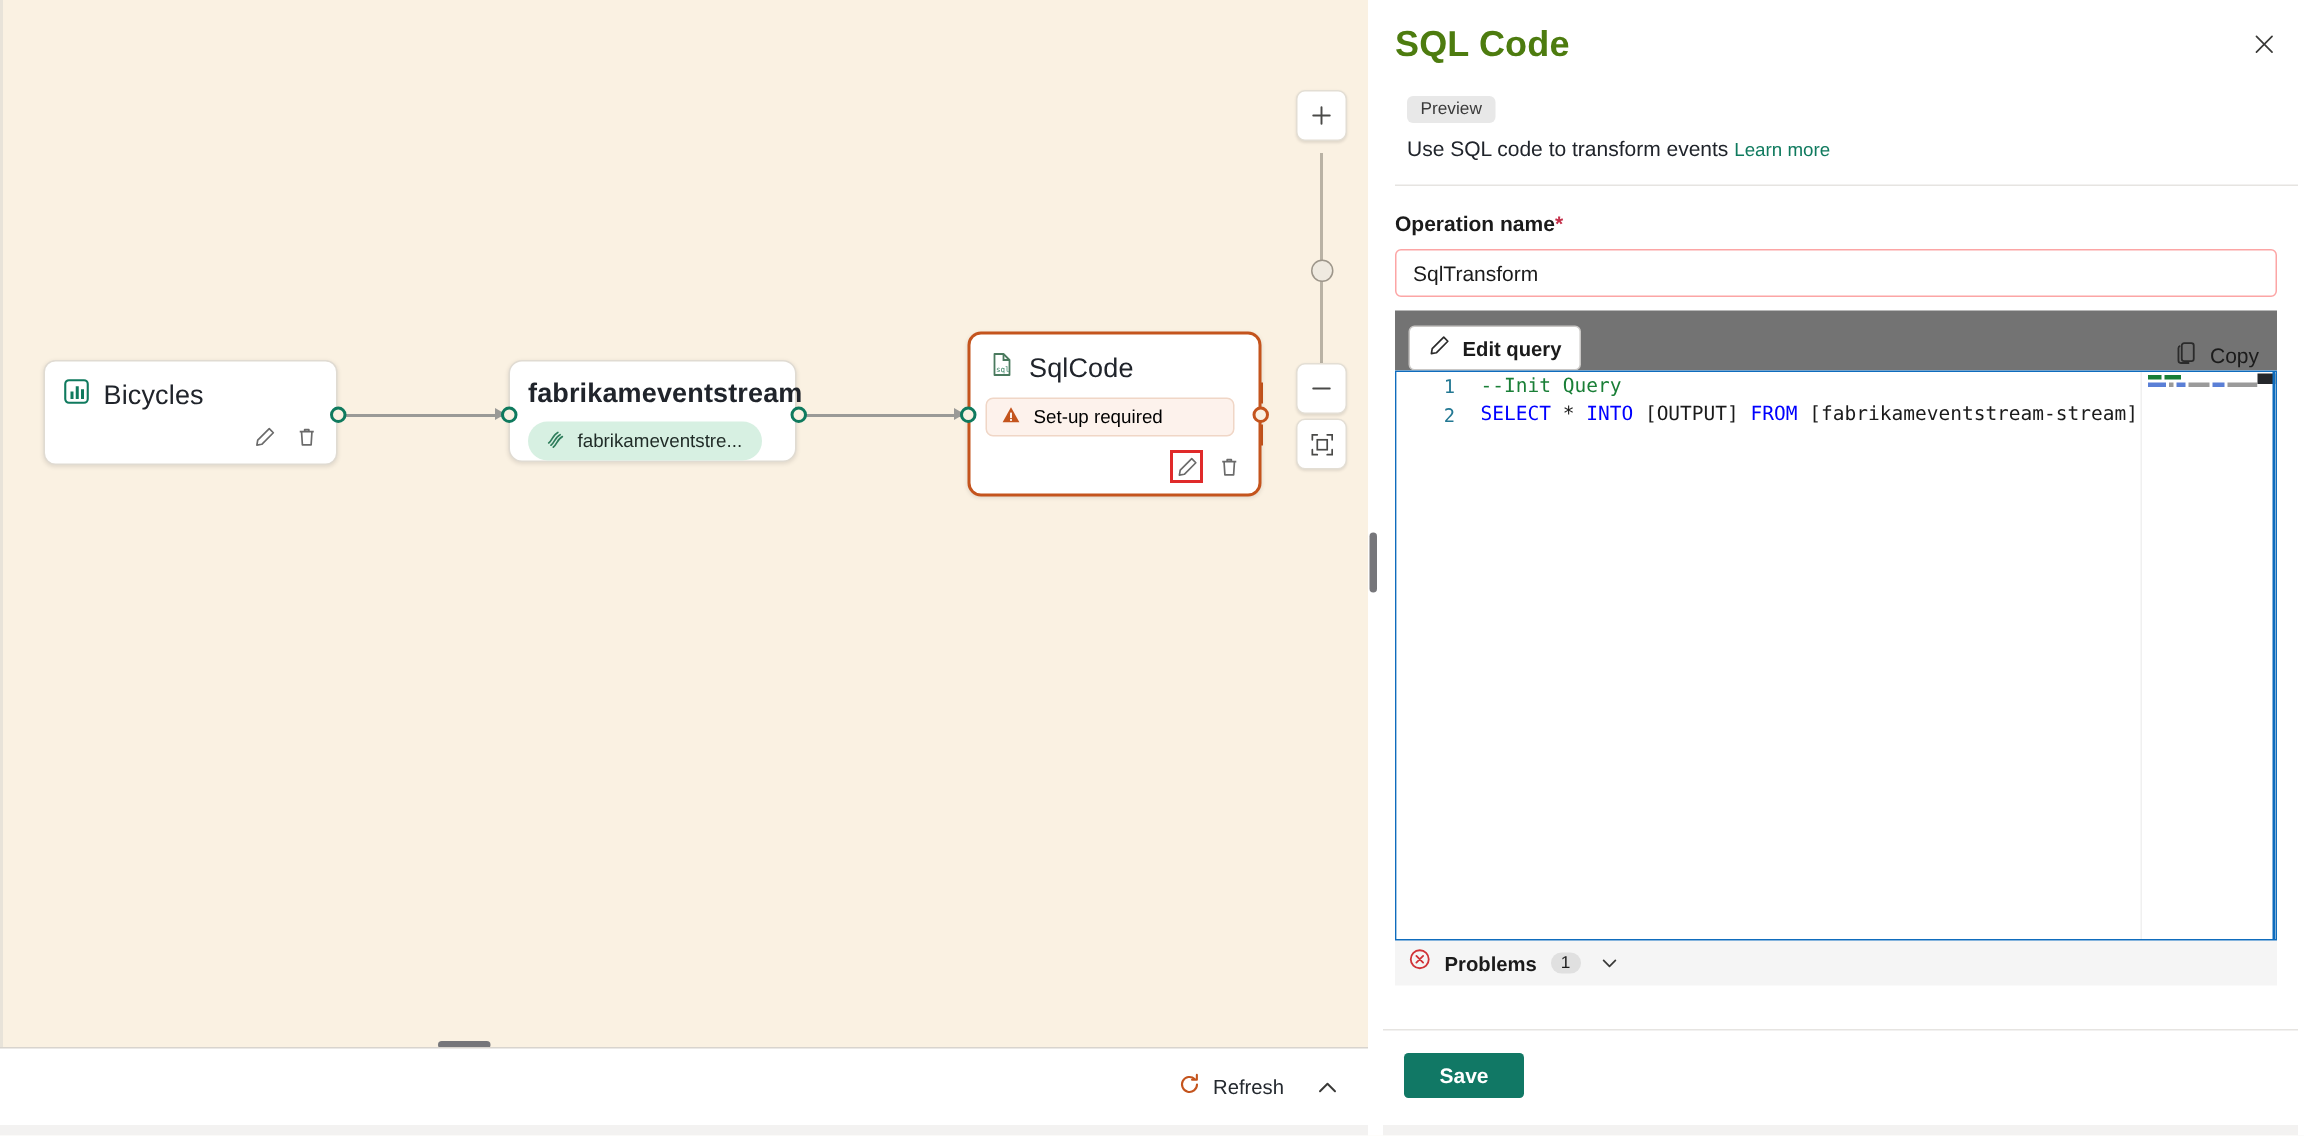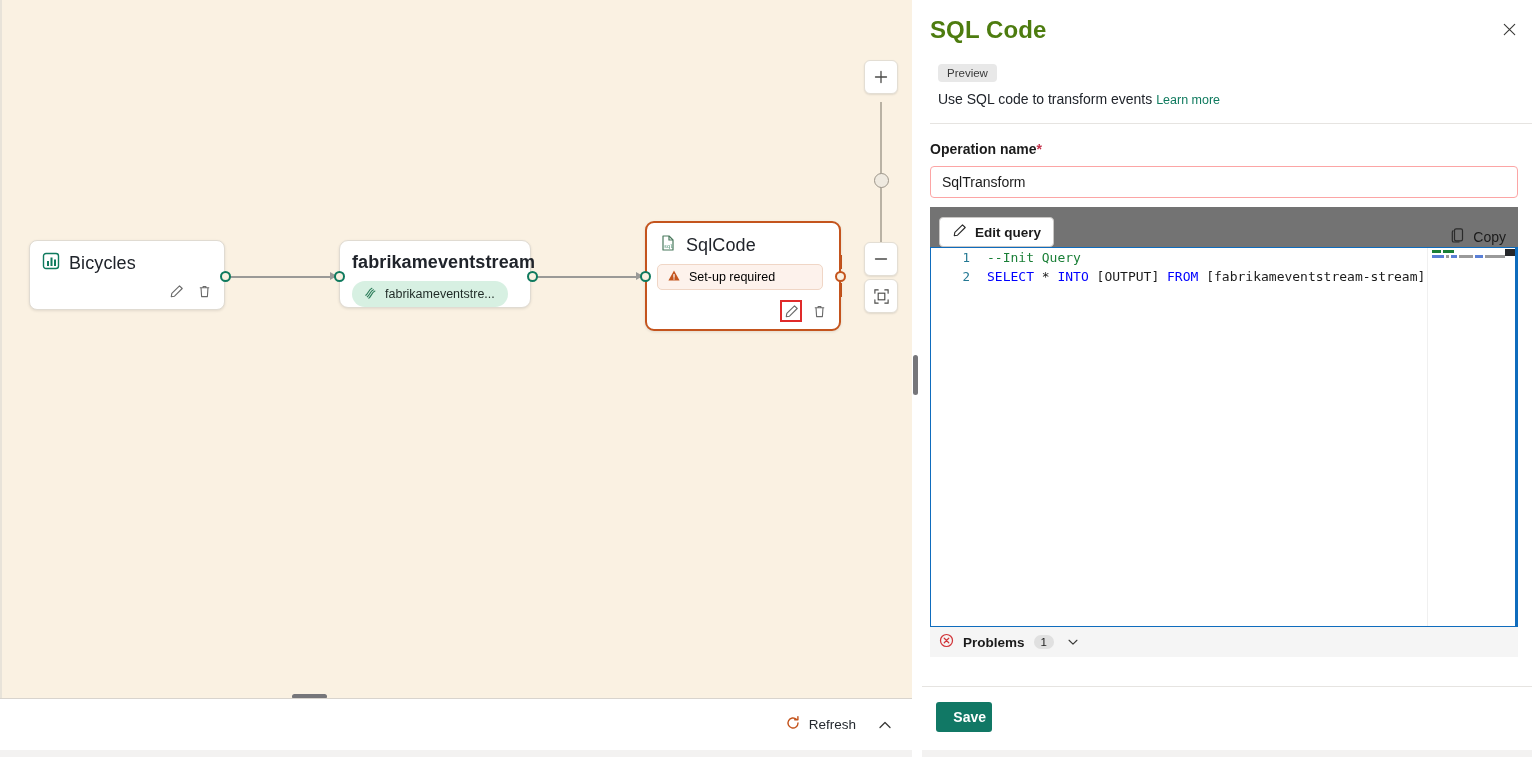--- a/index.html
+++ b/index.html
@@ -249,26 +249,25 @@
     border-radius: 9px; padding: 1px 7px; min-width: 19px; text-align: center;
   }
   #problems-chevron { width: 20px; height: 20px; display:flex; align-items:center; justify-content:center; cursor:pointer; }
 
   
   #panel-footer-divider {
     position: absolute; left: 0; top: 686px; width: 614px; height: 1px; background: #e6e4e1;
   }
   #save-button {
     position: absolute; left: 14px; top: 702px;
-    width: 56px; height: 30px;
+    width: 80px; height: 30px;
     background: #117865; color: #ffffff;
     border: none; border-radius: 3px;
     font-size: 14px; font-weight: bold; cursor: pointer;
     font-family: "Liberation Sans", sans-serif;
-    text-align: right;
   }
   #panel-bottom-strip {
     position: absolute; left: 0; top: 750px; width: 614px; height: 7px; background: #f3f2f1;
   }
 
   
   #page-scrollbar {
     position: absolute; right: 0; top: 0; width: 4px; height: 757px; background: #ffffff;
   }
 </style>

